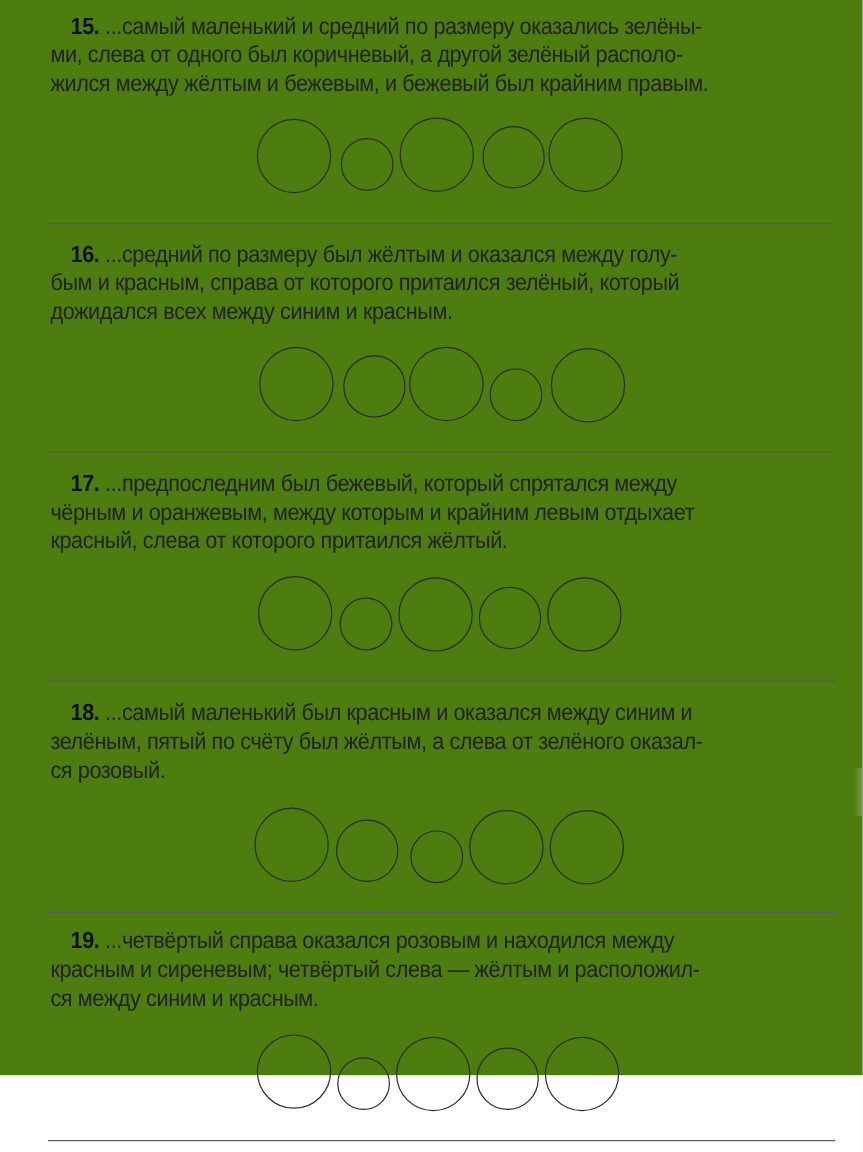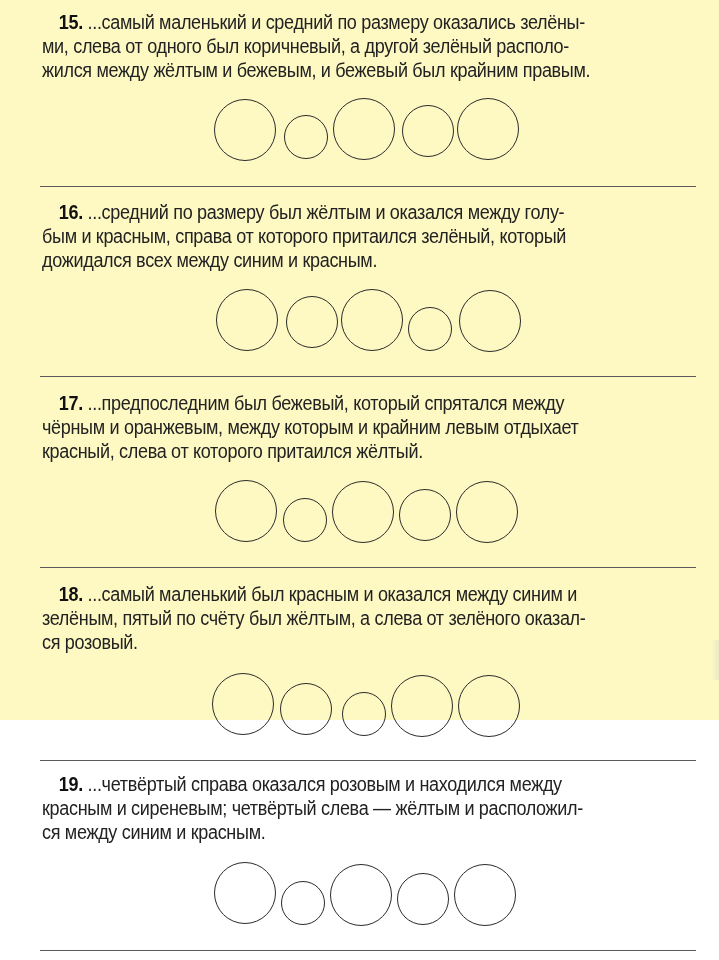--- a/index.html
+++ b/index.html
@@ -12,22 +12,22 @@
       height: 960px;
       position: relative;
       overflow: hidden;
       font-family: "Liberation Sans", sans-serif;
       color: #1a1a1a;
     }
     .page {
       position: absolute;
       left: 0; top: 0;
       width: 719px;
-      height: 720px;
-      background: #fef9c3;
+      height: 896px;
+      background: #4d7c0f;
     }
     .task {
       position: absolute;
       left: 0;
       width: 719px;
     }
     .task-text {
       position: absolute;
       left: 42px;
       width: 654px;

